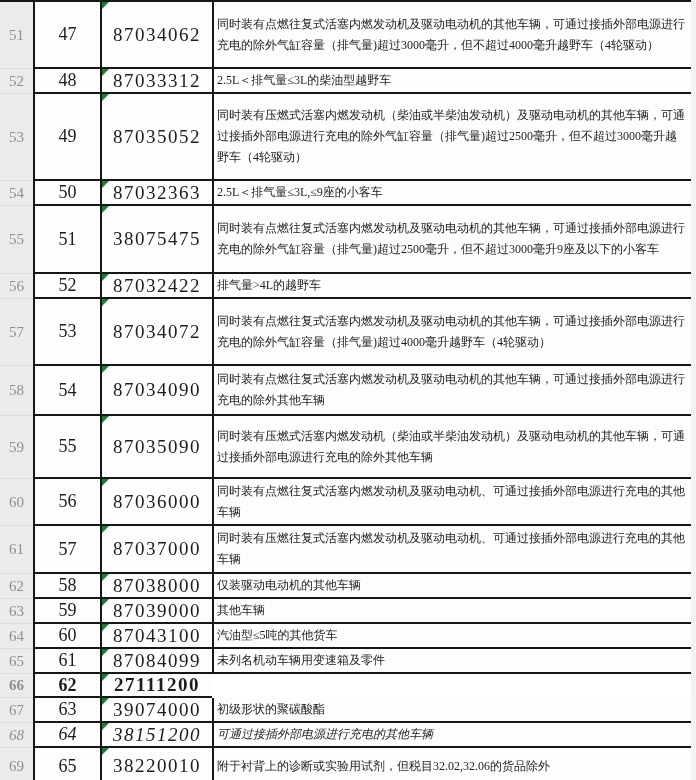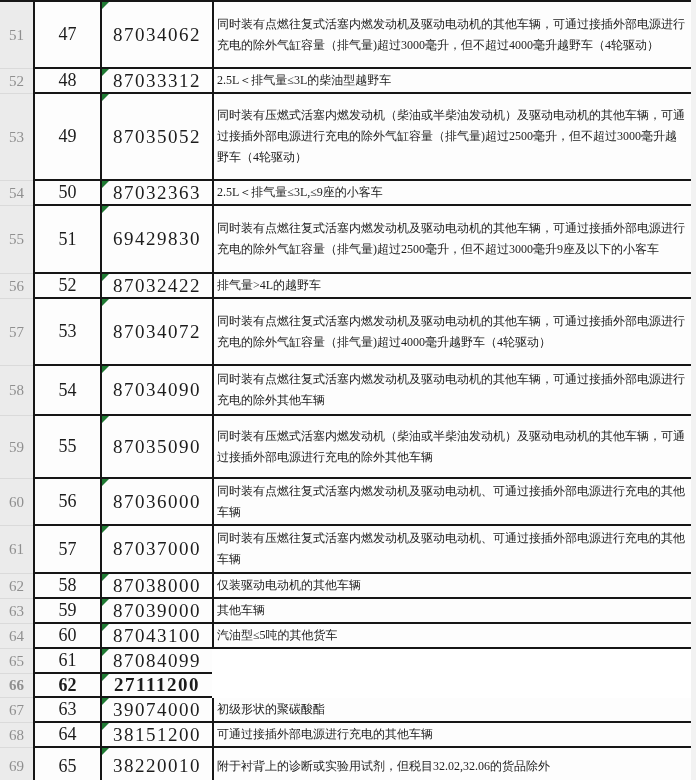--- a/index.html
+++ b/index.html
@@ -73,21 +73,21 @@
   #rows .row:nth-child(8){min-height:50px;}
   #rows .row:nth-child(9){min-height:63px;}
   #rows .row:nth-child(10){min-height:47px;}
   #rows .row:nth-child(11){min-height:48px;}
   #rows .row:nth-child(12){min-height:25px;}
   #rows .row:nth-child(13){min-height:24px;}
   #rows .row:nth-child(14){min-height:24px;}
   #rows .row:nth-child(15){min-height:25px;}
   #rows .row:nth-child(16){min-height:23px;font-weight:bold;}
   #rows .row:nth-child(17){min-height:24px;}
-  #rows .row:nth-child(18){min-height:25px;}
+  #rows .row:nth-child(18){min-height:25px;font-style:italic;}
   #rows .row:nth-child(19){min-height:38px;}
 </style>
 </head>
 <body>
 
 <div class="sheet">
   <div id="rows">
   <div class="row">
     <div class="c c-rownum">
       <span class="t">51</span>
@@ -154,21 +154,21 @@
 
   <div class="row">
     <div class="c c-rownum">
       <span class="t">55</span>
     </div>
     <div class="c c-seq">
       <span class="t">51</span>
     </div>
     <div class="c c-code">
       <span class="flag"></span>
-      <span class="t">69429830</span>
+      <span class="t">38075475</span>
     </div>
     <div class="c c-desc">
       <span class="t">同时装有点燃往复式活塞内燃发动机及驱动电动机的其他车辆，可通过接插外部电源进行充电的除外气缸容量（排气量)超过2500毫升，但不超过3000毫升9座及以下的小客车</span>
     </div>
   </div>
 
   <div class="row">
     <div class="c c-rownum">
       <span class="t">56</span>
     </div>
@@ -315,20 +315,23 @@
   <div class="row">
     <div class="c c-rownum">
       <span class="t">65</span>
     </div>
     <div class="c c-seq">
       <span class="t">61</span>
     </div>
     <div class="c c-code">
       <span class="flag"></span>
       <span class="t">87084099</span>
+    </div>
+    <div class="c c-desc">
+      <span class="t">未列名机动车辆用变速箱及零件</span>
     </div>
   </div>
 
   <div class="row">
     <div class="c c-rownum">
       <span class="t">66</span>
     </div>
     <div class="c c-seq">
       <span class="t">62</span>
     </div>

